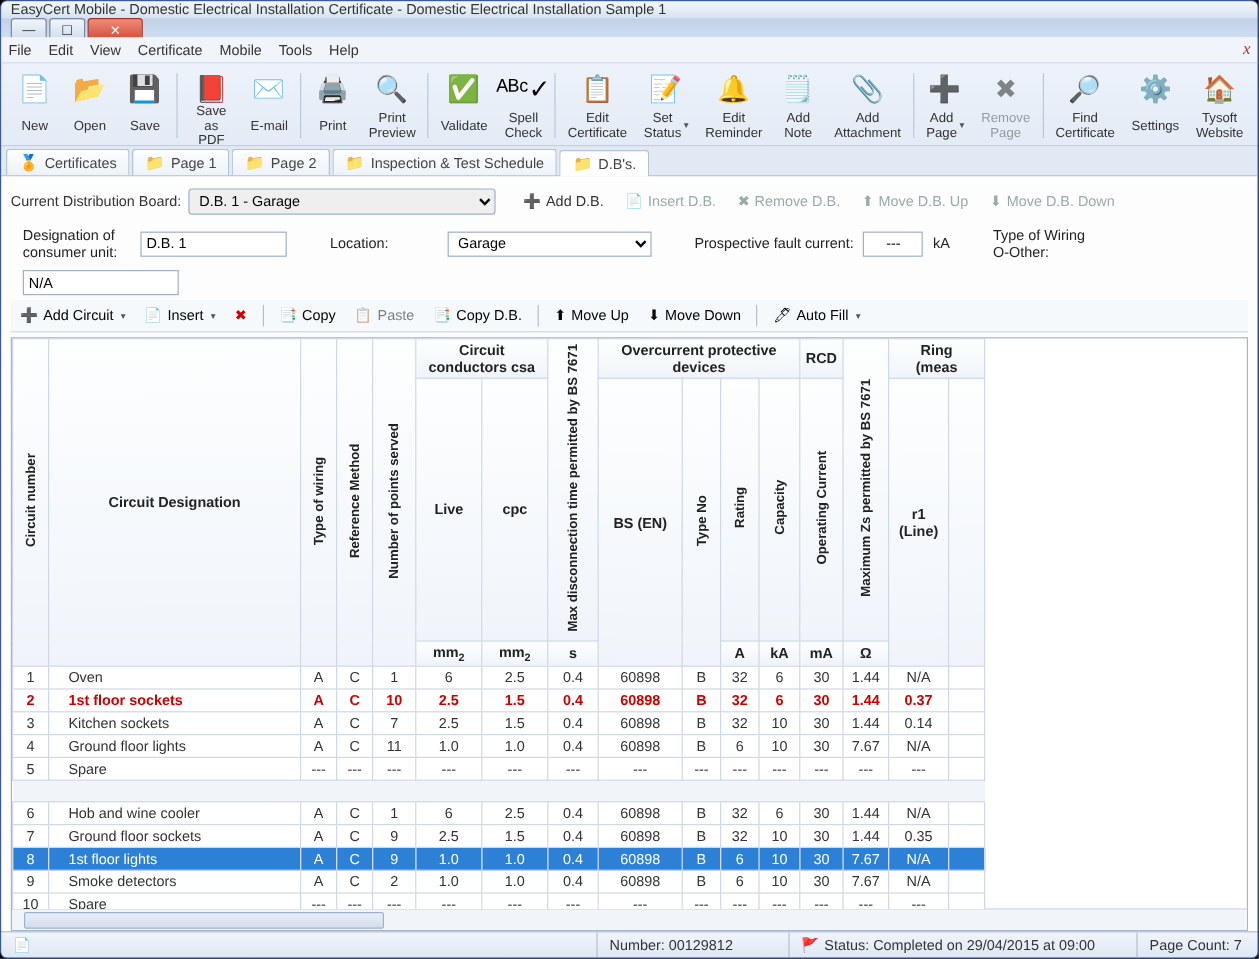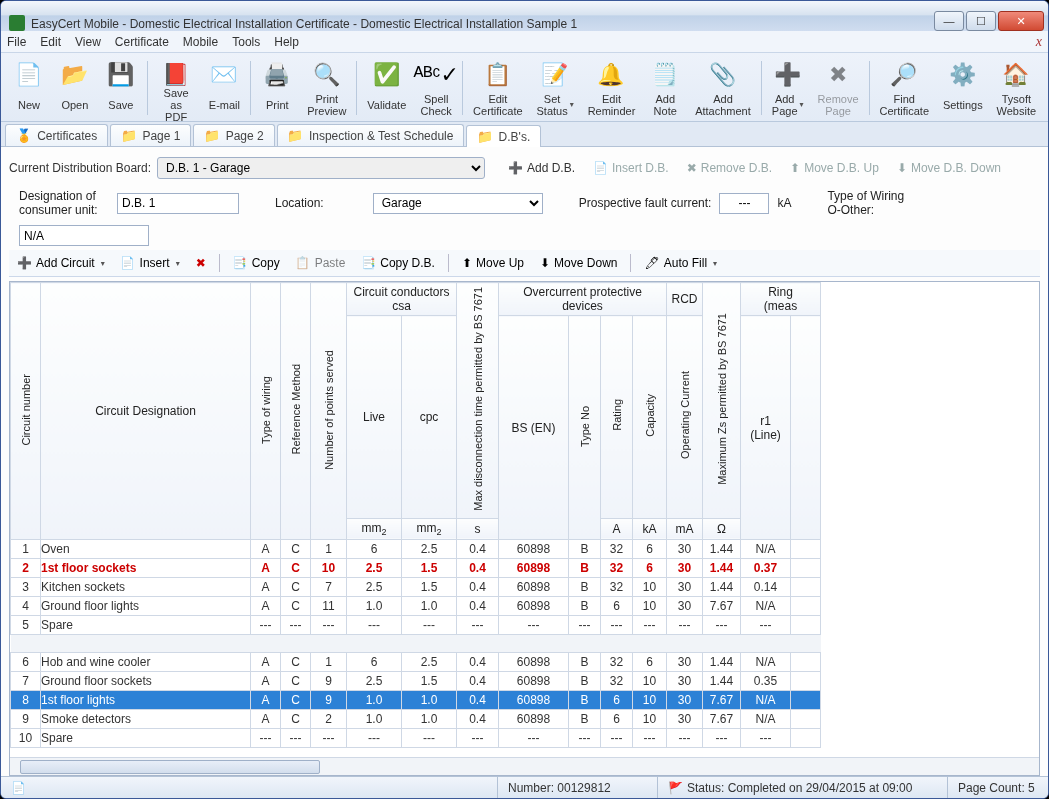--- a/index.html
+++ b/index.html
@@ -1,18 +1,18 @@
 <!DOCTYPE html>
 <html><head>
 <meta charset="utf-8">
 <style>
 * { box-sizing: border-box; margin: 0; padding: 0; }
 body { font-family: "Segoe UI", Tahoma, sans-serif; font-size: 11px; background: #000; overflow: hidden; }
 .window { width: 1049px; height: 799px; background: linear-gradient(to bottom, #e9eff8, #dde5f0); border: 1px solid #3b5998; border-radius: 6px; overflow: hidden; display: flex; flex-direction: column; }
-.titlebar { height: 30px; background: linear-gradient(to bottom, #f3f7fc 0%, #d8e3f0 45%, #c0d2e8 50%, #d0ddf0 100%); display: flex; align-items: flex-end; padding: 0 4px 0 8px; color: #333; font-size: 12px; }
+.titlebar { height: 30px; background: linear-gradient(to bottom, #f3f7fc 0%, #d8e3f0 45%, #c0d2e8 50%, #d0ddf0 100%); display: flex; align-items: flex-start; padding: 0 4px 0 8px; color: #333; font-size: 12px; flex-direction: column; }
 .titlebar .appicon { width: 16px; height: 16px; background: #2a7d32; border-radius: 2px; margin-right: 6px; display:inline-block;}
 .titlebar .title { flex: 1; }
 .win-controls { display: flex; gap: 2px; }
 .win-btn { width: 30px; height: 20px; border: 1px solid #7a8aa0; border-radius: 3px; background: linear-gradient(#f0f5fb,#cfdcec); font-size: 11px; display:flex; align-items:center; justify-content:center; cursor:pointer;}
 .win-btn.close { background: linear-gradient(#f08a7a,#d14a33); border-color:#a03020; color:#fff; width:46px;}
 .menubar { height: 22px; background: #f1f5fb; display:flex; align-items:center; padding: 0 6px; gap: 14px; border-bottom: 1px solid #c9d6e8; font-size: 12px; color:#333;}
 .menubar .close-x { margin-left: auto; color:#a33; cursor:pointer; font-style:italic; font-family: Georgia, serif; font-size:14px;}
 .ribbon { background: linear-gradient(#edf2fa,#e3ebf6); border-bottom: 1px solid #b9c9dd; display:flex; padding: 4px 6px 2px 6px; gap: 2px; align-items:flex-end;}
 .ribbon-btn { display:flex; flex-direction:column; align-items:center; padding: 2px 6px; min-width: 38px; border-radius:3px; cursor:pointer;}
 .ribbon-btn.disabled { opacity: .45; cursor:default;}
@@ -33,24 +33,24 @@
 .form-row .lbl { color:#222; }
 .form-row input, .form-row select { height: 21px; border:1px solid #a0b0c8; padding: 0 4px; font-size:12px; background:#fff;}
 .toolbar2 { display:flex; align-items:center; gap: 4px; padding: 4px 2px; border-bottom:1px solid #ccd8ea; font-size:12px; background:#f6f9fc;}
 .tb2-btn { display:flex; align-items:center; gap:4px; padding: 2px 6px; border-radius:3px; cursor:pointer;}
 .tb2-btn.disabled { opacity:.5; cursor:default;}
 .tb-sep { width:1px; height:18px; background:#bbc; margin: 0 3px;}
 .grid-wrap { flex:1; border:1px solid #a7b6cc; margin-top: 4px; display:flex; flex-direction:column; overflow:hidden; background:#fff;}
 .grid-scroll { overflow: auto; flex:1;}
 table.grid { border-collapse: collapse; font-size:12px; color:#333; table-layout:fixed;}
 table.grid th, table.grid td { border: 1px solid #cfd8e5; text-align:center; padding: 2px 3px; background:#fff;}
-table.grid th { background: linear-gradient(#fdfefe,#f0f4fa); font-weight:normal; color:#222; }
+table.grid th { background: linear-gradient(#fdfefe,#f0f4fa); font-weight:bold; color:#222; }
 table.grid th.vert { height: 100px; }
 table.grid th.vert .r { writing-mode: vertical-rl; transform: rotate(180deg); white-space: nowrap; display:inline-block; padding: 2px 0; font-size:11px;}
-table.grid td.cd { text-align:left; padding-left: 0;}
+table.grid td.cd { text-align:left; padding-left: 16px;}
 tr.red td { color:#cc0000; font-weight:bold;}
 tr.sel td { background:#2c81d6; color:#fff;}
 tr.spacer td { background:#f1f4f8; height: 18px; border-left:none; border-right:none;}
 .hscroll { height: 18px; background:#f1f4f8; border-top:1px solid #cfd8e5; position:relative;}
 .hscroll .thumb { position:absolute; left:10px; top:2px; height:14px; width:300px; background:linear-gradient(#e8eef8,#d3deed); border:1px solid #9fb0c8; border-radius:2px;}
 .statusbar { height: 22px; background: linear-gradient(#f1f5fb,#dde7f3); border-top:1px solid #b3c2d6; display:flex; align-items:center; font-size:12px; color:#333;}
 .statusbar .cell { padding: 0 10px; border-right:1px solid #b3c2d6; height:100%; display:flex; align-items:center; gap:4px;}
 .sub { font-size: 9px; vertical-align: sub; }
 .drop { font-size:8px; color:#555; margin-left:2px;}
 </style>
@@ -177,21 +177,21 @@
       </div>
       <div class="tab active">
         <span class="folder">📁</span>
         <span>D.B's.</span>
       </div>
     </div>
 
   <div class="content">
     <div class="db-bar">
       <span class="lbl">Current Distribution Board:</span>
-      <select style="width:328px;">
+      <select style="width:256px;">
         <option>D.B.  1 - Garage</option>
       </select>
       <span id="db-actions" style="display:flex; gap:8px; margin-left:12px;">
           <span class="db-action"><span>➕</span> Add D.B.</span>
           <span class="db-action disabled"><span>📄</span> Insert D.B.</span>
           <span class="db-action disabled"><span>✖</span> Remove D.B.</span>
           <span class="db-action disabled"><span>⬆</span> Move D.B. Up</span>
           <span class="db-action disabled"><span>⬇</span> Move D.B. Down</span>
         </span>
     </div>
@@ -494,16 +494,16 @@
         <span>📄</span>
       </div>
     <div class="cell" style="width:160px;">
         <span>Number: 00129812</span>
       </div>
     <div class="cell" style="width:290px;">
         <span>🚩</span>
         <span>Status: Completed on 29/04/2015 at 09:00</span>
       </div>
     <div class="cell" style="width:100px; border-right:none;">
-        <span>Page Count: 5</span>
+        <span>Page Count: 7</span>
       </div>
   </div>
 </div>
 
 </body></html>

